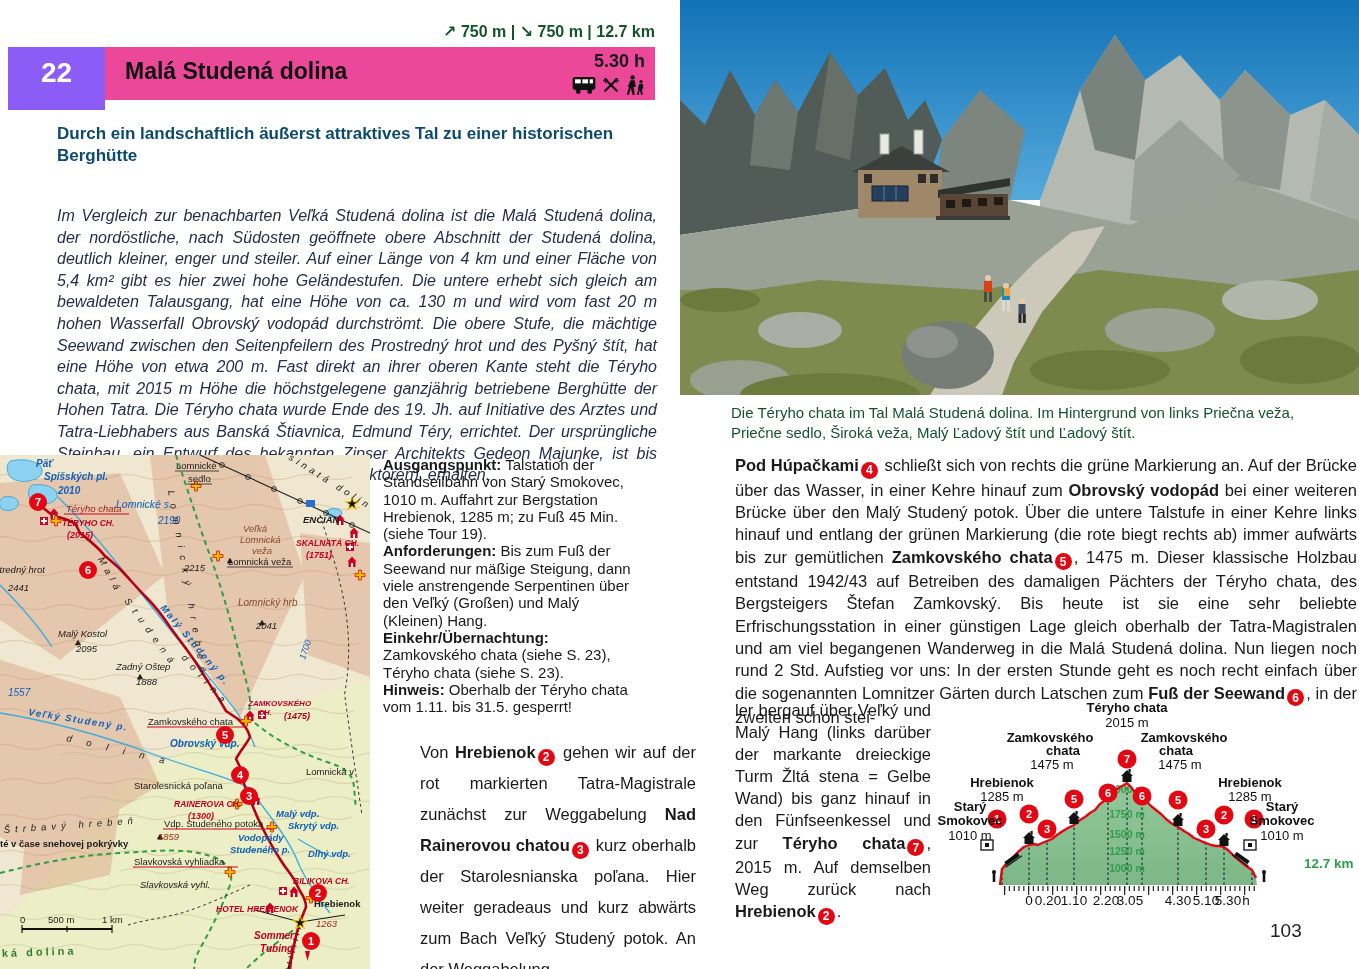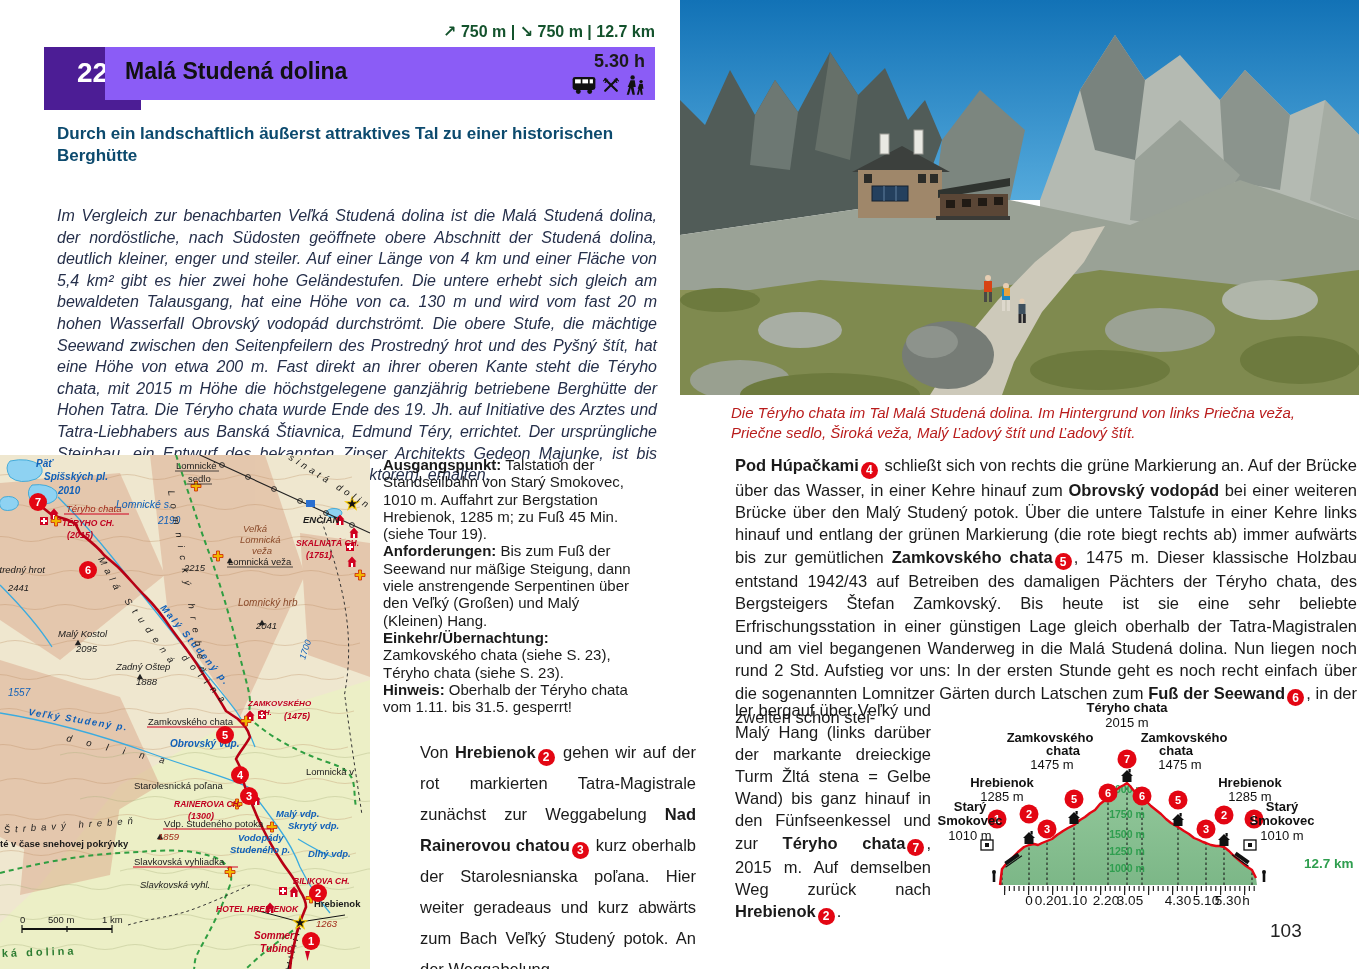--- a/index.html
+++ b/index.html
@@ -4,45 +4,45 @@
 <style>
   html,body{margin:0;padding:0;}
   body{
     width:1359px;height:969px;position:relative;background:#fff;overflow:hidden;
     font-family:"Liberation Sans","DejaVu Sans",sans-serif;color:#1a1a1a;
   }
   .abs{position:absolute;}
   b{font-weight:bold;}
   
   #stats-line{left:355px;top:22px;width:300px;text-align:right;font-size:16px;font-weight:bold;color:#14532d;}
-  #tour-box{left:8px;top:47px;width:97px;height:63px;background:#4c1d95;color:#fff;
-    display:flex;align-items:flex-start;justify-content:center;margin-left:36px;}
+  #tour-box{left:8px;top:47px;width:97px;height:63px;background:#8b5cf6;color:#fff;
+    display:flex;align-items:flex-start;justify-content:center;}
   #tour-box span{font-size:28px;font-weight:bold;margin-top:10px;}
-  #title-bar{left:105px;top:47px;width:550px;height:53px;background:#8b5cf6;}
+  #title-bar{left:105px;top:47px;width:550px;height:53px;background:#ec4899;}
   #page-title{position:absolute;left:20px;top:11px;font-size:23px;font-weight:bold;color:#111;}
   #duration{position:absolute;right:10px;top:4px;font-size:18px;font-weight:bold;}
   #icon-row{position:absolute;right:8px;top:27px;display:flex;gap:4px;align-items:center;}
   #icon-row svg{display:block;}
   
   #headline{left:57px;top:123px;width:600px;font-size:17px;font-weight:bold;line-height:22px;color:#0c4a6e;}
   #summary{left:57px;top:167px;width:600px;font-size:16px;font-style:italic;line-height:21.6px;
     text-align:justify;color:#252f4a;margin-top:38px;}
   
   #info-col{left:383px;top:456px;width:252px;font-size:15px;line-height:17.3px;}
   #info-col p{margin:0;}
   
   .wpt{display:inline-flex;width:17px;height:17px;border-radius:50%;background:#e30613;color:#fff;
     font-size:12px;font-weight:bold;align-items:center;justify-content:center;vertical-align:-3px;
     margin:0 2px;font-style:normal;}
   #route1{left:383px;top:737px;width:276px;font-size:16.5px;line-height:31px;text-align:justify;margin-left:37px;}
   #route2{left:735px;top:454px;width:622px;font-size:16.5px;line-height:22.3px;text-align:justify;}
   #route3{left:735px;top:699px;width:196px;font-size:16.5px;line-height:22.1px;text-align:justify;}
   
   #photo{left:680px;top:0;width:679px;height:395px;}
-  #caption{left:731px;top:403px;width:580px;font-size:15px;font-style:italic;line-height:20px;color:#b91c1c;}
+  #caption{left:731px;top:403px;width:580px;font-size:15px;line-height:20px;color:#14532d;}
   
   #chart{left:930px;top:698px;width:430px;height:232px;}
   #map{left:0;top:455px;width:370px;height:514px;}
   #page-number{left:1270px;top:920px;font-size:19px;color:#222;}
   
   text{font-family:"Liberation Sans","DejaVu Sans",sans-serif;}
   .mt{font-size:9.5px;fill:#1a1a1a;}
   .mi{font-style:italic;}
   .mb{font-weight:bold;}
   .mblue{fill:#1060b8;font-style:italic;}

